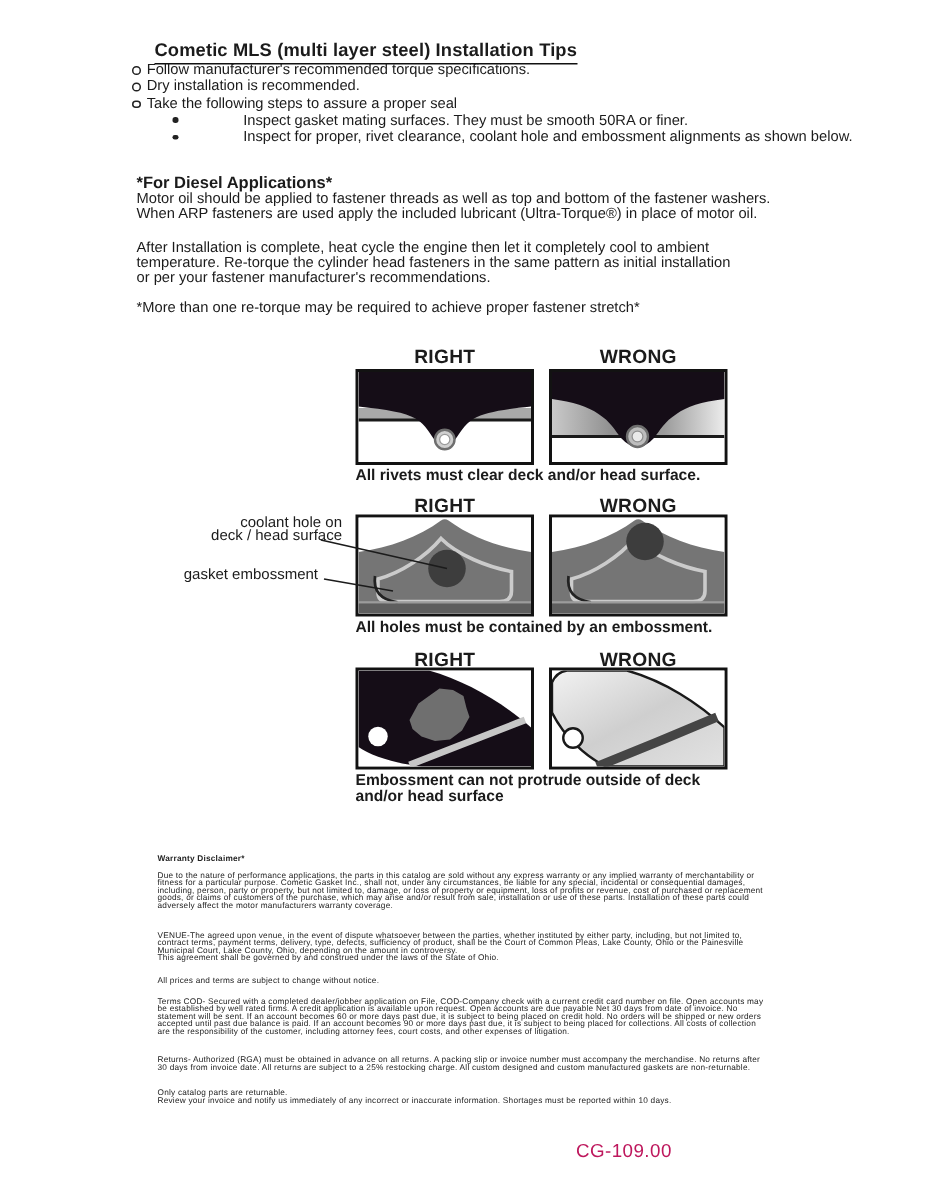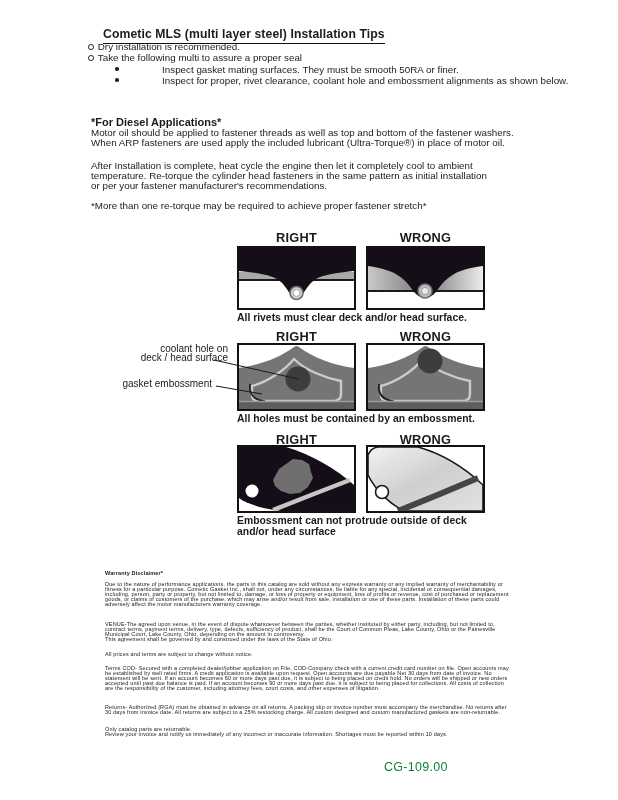--- a/index.html
+++ b/index.html
@@ -21,38 +21,42 @@
   .h2{font-size:11px;font-weight:700;}
   .body{font-size:9.8px;line-height:10px;white-space:pre-line;}
   .dlabel{font-size:12.8px;font-weight:700;width:119px;text-align:center;letter-spacing:.2px;}
   .dbox{width:115px;border:2px solid #121212;background:#fff;line-height:0;}
   .dbox svg{display:block;}
   .caption{font-size:10.4px;font-weight:700;line-height:11px;white-space:pre-line;}
   .side-label{font-size:10px;line-height:9.4px;text-align:right;width:160px;white-space:pre-line;}
   .legal{width:424px;font-size:5.5px;line-height:5px;letter-spacing:.15px;color:#222;}
   .legal .lh{font-weight:700;margin:0 0 6px 0;font-size:5.5px;}
   .legal p{margin:0;white-space:pre-line;}
-  .footer{font-size:12.5px;letter-spacing:.3px;color:#15803d;}
+  .footer{font-size:12.5px;letter-spacing:.3px;color:#be185d;}
   .ptr{pointer-events:none;}
 </style>
 </head>
 <body>
 
 <div class="abs" style="left:103px;top:24px;">
   <span class="title">Cometic MLS (multi layer steel) Installation Tips</span>
 </div>
 
 <div class="abs bullets" style="left:88px;top:41px;">
   <div class="b">
       <span class="ob"></span>
-      <span>Dry installation is recommended.</span>
+      <span>Follow manufacturer's recommended torque specifications.</span>
     </div>
   <div class="b">
       <span class="ob"></span>
-      <span>Take the following multi to assure a proper seal</span>
+      <span>Dry installation is recommended.</span>
+    </div>
+  <div class="b">
+      <span class="ob"></span>
+      <span>Take the following steps to assure a proper seal</span>
     </div>
   <div class="b sb">
       <span class="fb"></span>
       <span>Inspect gasket mating surfaces.  They must be smooth 50RA or finer.</span>
     </div>
   <div class="b sb">
       <span class="fb"></span>
       <span>Inspect for proper, rivet clearance, coolant hole and embossment alignments as shown below.</span>
     </div>
 </div>

